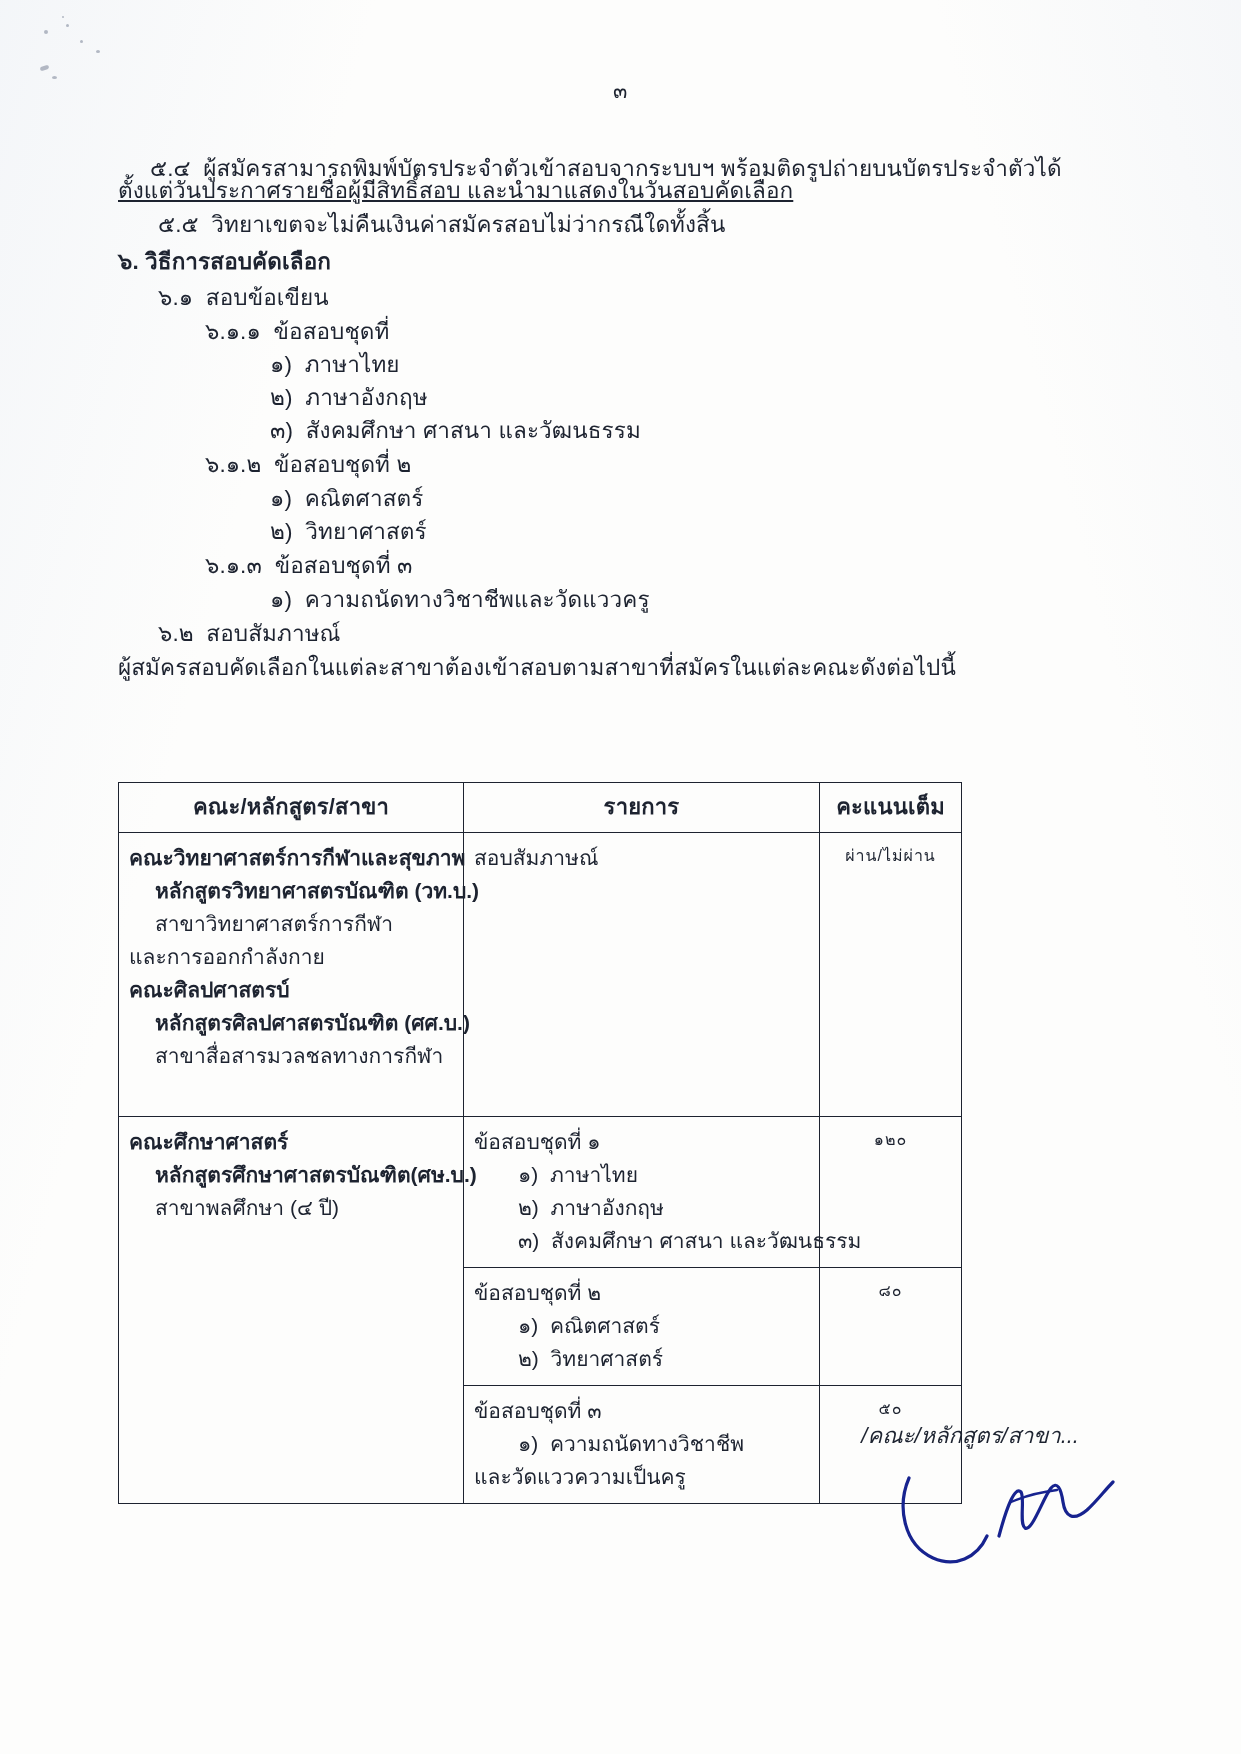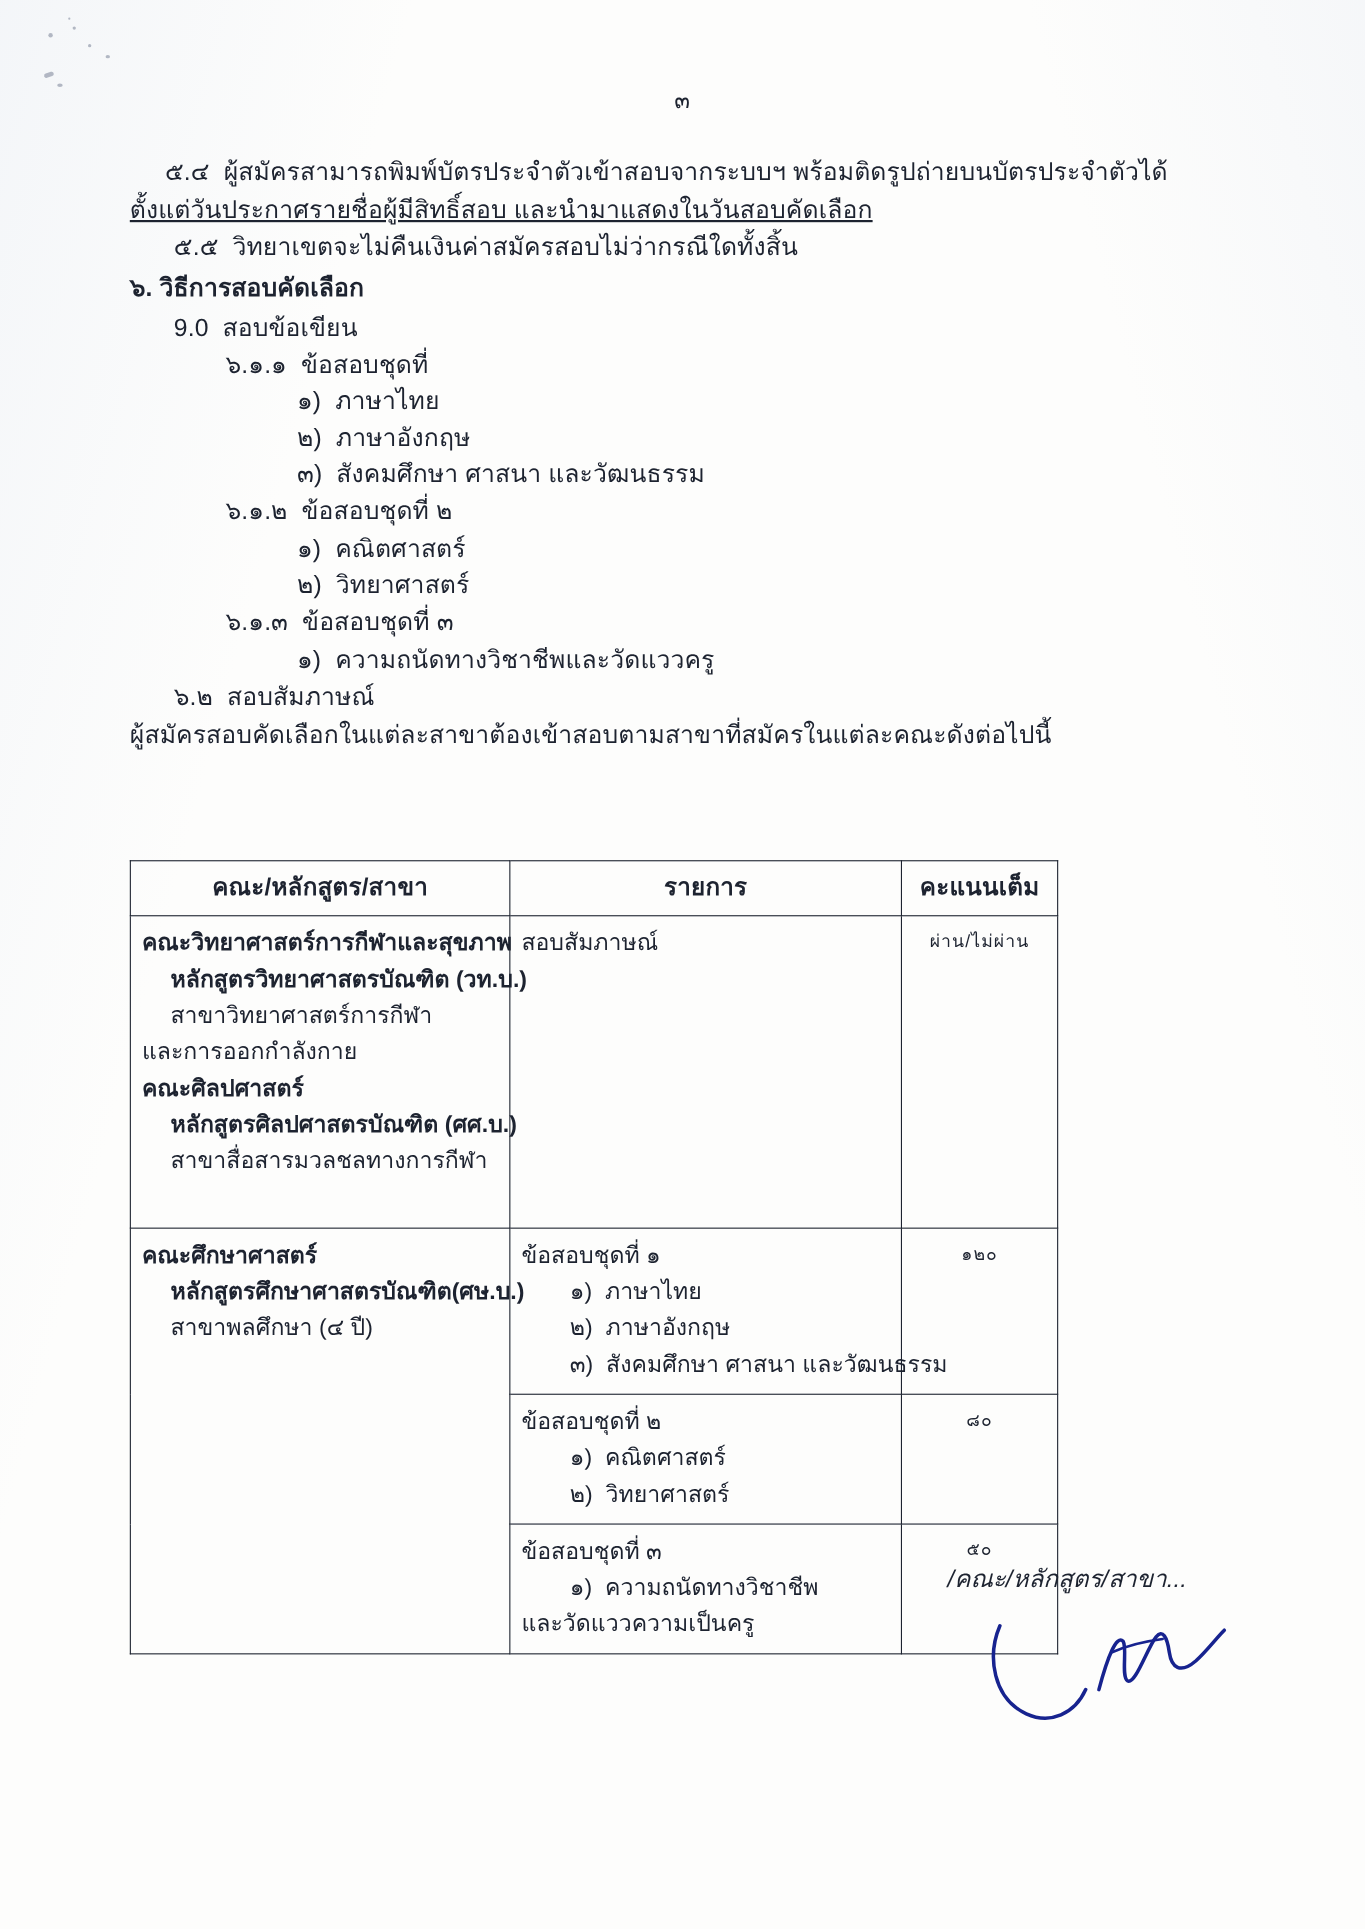--- a/index.html
+++ b/index.html
@@ -99,28 +99,28 @@
   <span class="speck s3"></span>
   <span class="speck s4"></span>
   <span class="speck s5"></span>
   <span class="speck s6"></span>
   <span class="speck s7"></span>
 
   <div class="pagenum">๓</div>
 
   <div class="content">
 
-    <div class="para" style="left:150px; top:140px;">๕.๔  ผู้สมัครสามารถพิมพ์บัตรประจำตัวเข้าสอบจากระบบฯ พร้อมติดรูปถ่ายบนบัตรประจำตัวได้</div>
+    <div class="para" style="left:150px; top:152px;">๕.๔  ผู้สมัครสามารถพิมพ์บัตรประจำตัวเข้าสอบจากระบบฯ พร้อมติดรูปถ่ายบนบัตรประจำตัวได้</div>
     <div class="para" style="left:118px; top:174px;text-decoration:underline;">ตั้งแต่วันประกาศรายชื่อผู้มีสิทธิ์สอบ และนำมาแสดงในวันสอบคัดเลือก</div>
 
     <div class="para" style="left:158px; top:208px;">๕.๕  วิทยาเขตจะไม่คืนเงินค่าสมัครสอบไม่ว่ากรณีใดทั้งสิ้น</div>
 
     <div class="para bold" style="left:118px; top:245px;">๖. วิธีการสอบคัดเลือก</div>
 
-    <div class="para" style="left:158px; top:281px;">9.0  สอบข้อเขียน</div>
+    <div class="para" style="left:158px; top:281px;">๖.๑  สอบข้อเขียน</div>
 
     <div class="para" style="left:205px; top:315px;">๖.๑.๑  ข้อสอบชุดที่</div>
     <div class="para" style="left:270px; top:348px;">๑)  ภาษาไทย</div>
     <div class="para" style="left:270px; top:381px;">๒)  ภาษาอังกฤษ</div>
     <div class="para" style="left:270px; top:414px;">๓)  สังคมศึกษา ศาสนา และวัฒนธรรม</div>
 
     <div class="para" style="left:205px; top:448px;">๖.๑.๒  ข้อสอบชุดที่ ๒</div>
     <div class="para" style="left:270px; top:482px;">๑)  คณิตศาสตร์</div>
     <div class="para" style="left:270px; top:515px;">๒)  วิทยาศาสตร์</div>
 
@@ -146,21 +146,21 @@
       </tr>
     </thead>
     <tbody>
       <tr>
         <td>
           <div class="cell">
             <div class="li b">คณะวิทยาศาสตร์การกีฬาและสุขภาพ</div>
             <div class="li b ind1">หลักสูตรวิทยาศาสตรบัณฑิต (วท.บ.)</div>
             <div class="li ind1">สาขาวิทยาศาสตร์การกีฬา</div>
             <div class="li">และการออกกำลังกาย</div>
-            <div class="li b">คณะศิลปศาสตร์</div>
+            <div class="li b">คณะศิลปศาสตรบ์</div>
             <div class="li b ind1">หลักสูตรศิลปศาสตรบัณฑิต (ศศ.บ.)</div>
             <div class="li ind1">สาขาสื่อสารมวลชลทางการกีฬา</div>
             <div style="height:34px"></div>
           </div>
         </td>
         <td>
           <div class="cell">
             <div class="li">สอบสัมภาษณ์</div>
           </div>
         </td>

